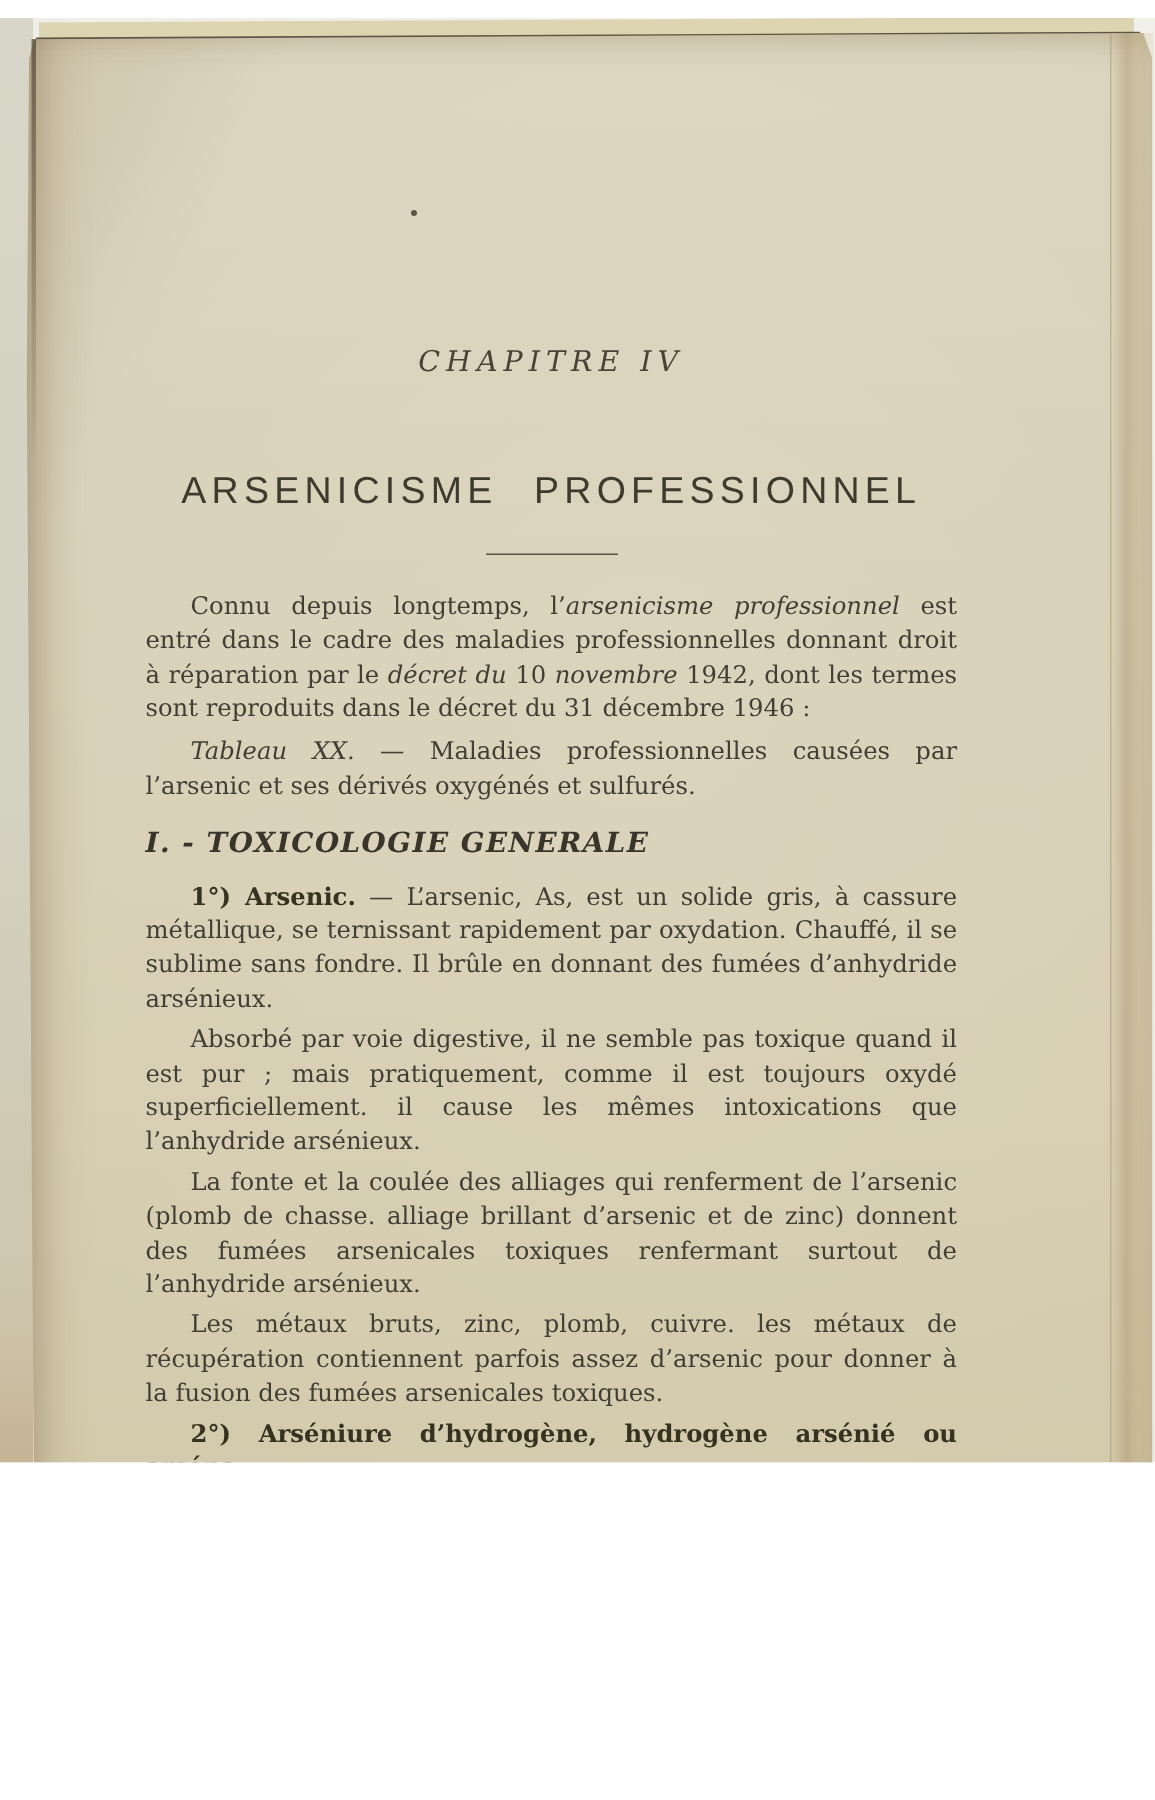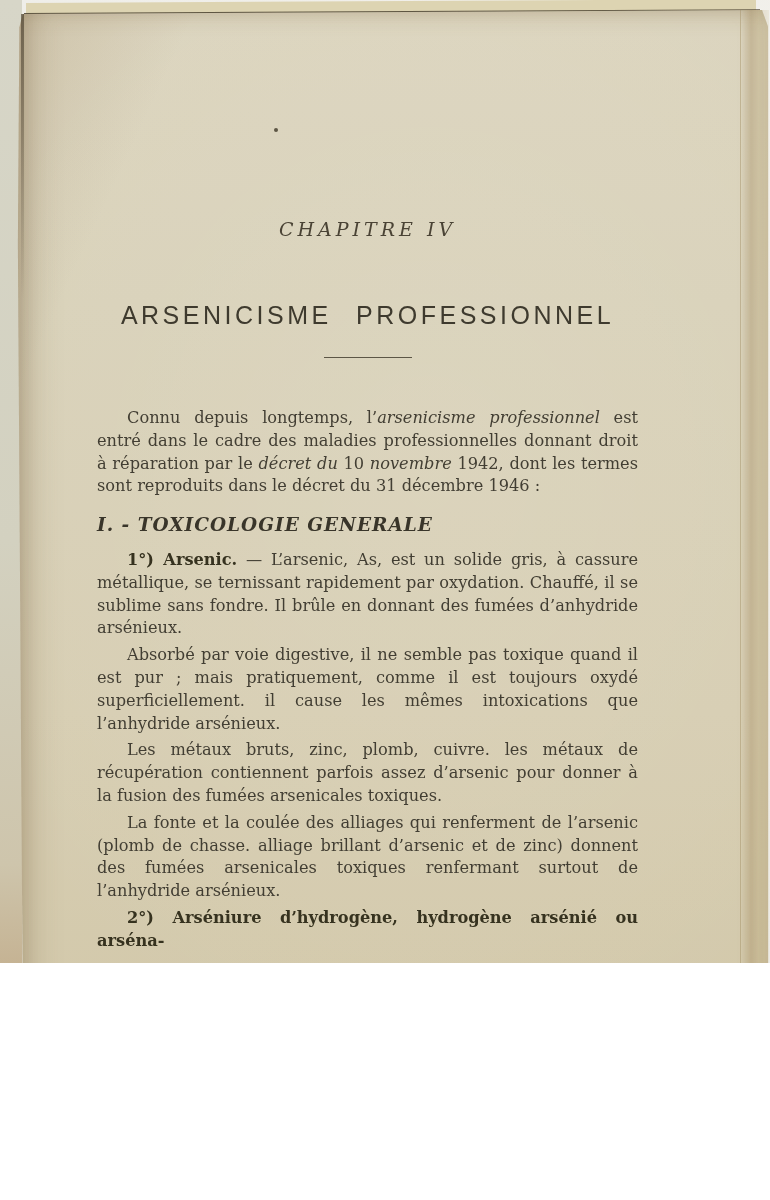--- a/index.html
+++ b/index.html
@@ -1,19 +1,20 @@
 <!DOCTYPE html>
 <html><head>
 <meta charset="utf-8">
 <style>
   html,body{margin:0;padding:0;}
   .scene{
     position:relative;width:770px;height:963px;overflow:hidden;
     background:linear-gradient(160deg,#efeee9 0%,#f3f1ec 40%,#edebe6 100%);
     font-family:"DejaVu Serif",serif;
+    margin-top:12px;
   }
   
   .bg-left{position:absolute;left:0;top:0;width:22px;height:1200px;
     background:linear-gradient(180deg,#d7d6c8 0%,#d3d1c0 45%,#cec5ac 72%,#bb9e77 90%,#92704c 97%,#846343 100%);}
   .cover-corner{position:absolute;left:0;top:1120px;width:62px;height:80px;background:#7d5e41;}
   .bottom-white{position:absolute;left:28px;top:1176px;width:760px;height:26px;background:#edece8;
     transform:rotate(0.75deg);transform-origin:left top;}
   
   .top-pale{position:absolute;left:26px;top:3px;width:730px;height:11px;background:#ddd4b2;
     transform:rotate(-0.3deg);transform-origin:left center;}
@@ -43,21 +44,21 @@
     background:#46402f;opacity:.85;}
   
   .content{position:absolute;left:97px;top:0;width:541px;color:#423e33;}
   .chapitre{position:absolute;top:218px;width:100%;text-align:center;font-style:italic;
     font-size:19px;letter-spacing:4px;color:#4a4335;}
   .main-title{position:absolute;top:301px;width:100%;text-align:center;
     font-family:"Liberation Sans",sans-serif;font-size:25px;letter-spacing:3.5px;word-spacing:14px;
     color:#3e3a2e;white-space:nowrap;}
   .rule{position:absolute;top:357px;left:50%;transform:translateX(-50%);width:88px;height:0;
     border-top:1.6px solid rgba(60,54,40,.8);}
-  .body{position:absolute;top:407px;width:100%;font-size:16.2px;line-height:22.8px;text-align:justify;}
+  .body{position:absolute;top:381px;width:100%;font-size:16.2px;line-height:22.8px;text-align:justify;}
   p.para{margin:0 0 4px;text-indent:30px;}
   p.mb6{margin-bottom:6px;}
   .section-heading{text-align:left;font-weight:bold;font-style:italic;font-size:18.5px;
     letter-spacing:1px;margin:16px 0 12px;color:#39352a;}
   .i{font-style:italic;}
   .b{font-weight:bold;color:#36321f;}
   p.stretch{text-align-last:justify;}
   .footer-left{position:absolute;left:97px;top:1048px;font-variant:small-caps;
     font-size:17px;letter-spacing:1.6px;color:#4a463c;}
   .page-number{position:absolute;left:591px;top:1046px;font-size:13.5px;color:#46423a;}
@@ -80,27 +81,28 @@
   <div class="bottom-line"></div>
   <div class="speck"></div>
 
   <div class="content">
     <div class="chapitre">CHAPITRE IV</div>
     <div class="main-title">ARSENICISME PROFESSIONNEL</div>
     <div class="rule"></div>
 
     <div class="body">
       <p class="para mb6"><span>Connu depuis longtemps, l’</span><span class="i">arsenicisme professionnel</span><span> est entré dans le cadre des maladies professionnelles donnant droit à réparation par le </span><span class="i">décret du</span><span> 10 </span><span class="i">novembre</span><span> 1942, dont les termes sont reproduits dans le décret du 31 décembre 1946 :</span></p>
+      <p class="para"><span class="i">Tableau XX.</span><span> — Maladies professionnelles causées par l’arsenic et ses dérivés oxygénés et sulfurés.</span></p>
 
       <div class="section-heading">I. - TOXICOLOGIE GENERALE</div>
 
       <p class="para"><span class="b">1°) Arsenic.</span><span> — L’arsenic, As, est un solide gris, à cassure métallique, se ternissant rapidement par oxydation. Chauffé, il se sublime sans fondre. Il brûle en donnant des fumées d’anhydride arsénieux.</span></p>
       <p class="para"><span>Absorbé par voie digestive, il ne semble pas toxique quand il est pur ; mais pratiquement, comme il est toujours oxydé superficiellement. il cause les mêmes intoxications que l’anhydride arsénieux.</span></p>
+      <p class="para"><span>La fonte et la coulée des alliages qui renferment de l’arsenic (plomb de chasse. alliage brillant d’arsenic et de zinc) donnent des fumées arsenicales toxiques renfermant surtout de l’anhydride arsénieux.</span></p>
       <p class="para"><span>Les métaux bruts, zinc, plomb, cuivre. les métaux de récupération contiennent parfois assez d’arsenic pour donner à la fusion des fumées arsenicales toxiques.</span></p>
-      <p class="para"><span>La fonte et la coulée des alliages qui renferment de l’arsenic (plomb de chasse. alliage brillant d’arsenic et de zinc) donnent des fumées arsenicales toxiques renfermant surtout de l’anhydride arsénieux.</span></p>
       <p class="para stretch"><span class="b">2°) Arséniure d’hydrogène, hydrogène arsénié ou arséna-</span></p>
     </div>
   </div>
 
   <div class="footer-left">Maladies professionnelles.</div>
   <div class="page-number">5</div>
 
 </div>
 
 </body></html>

